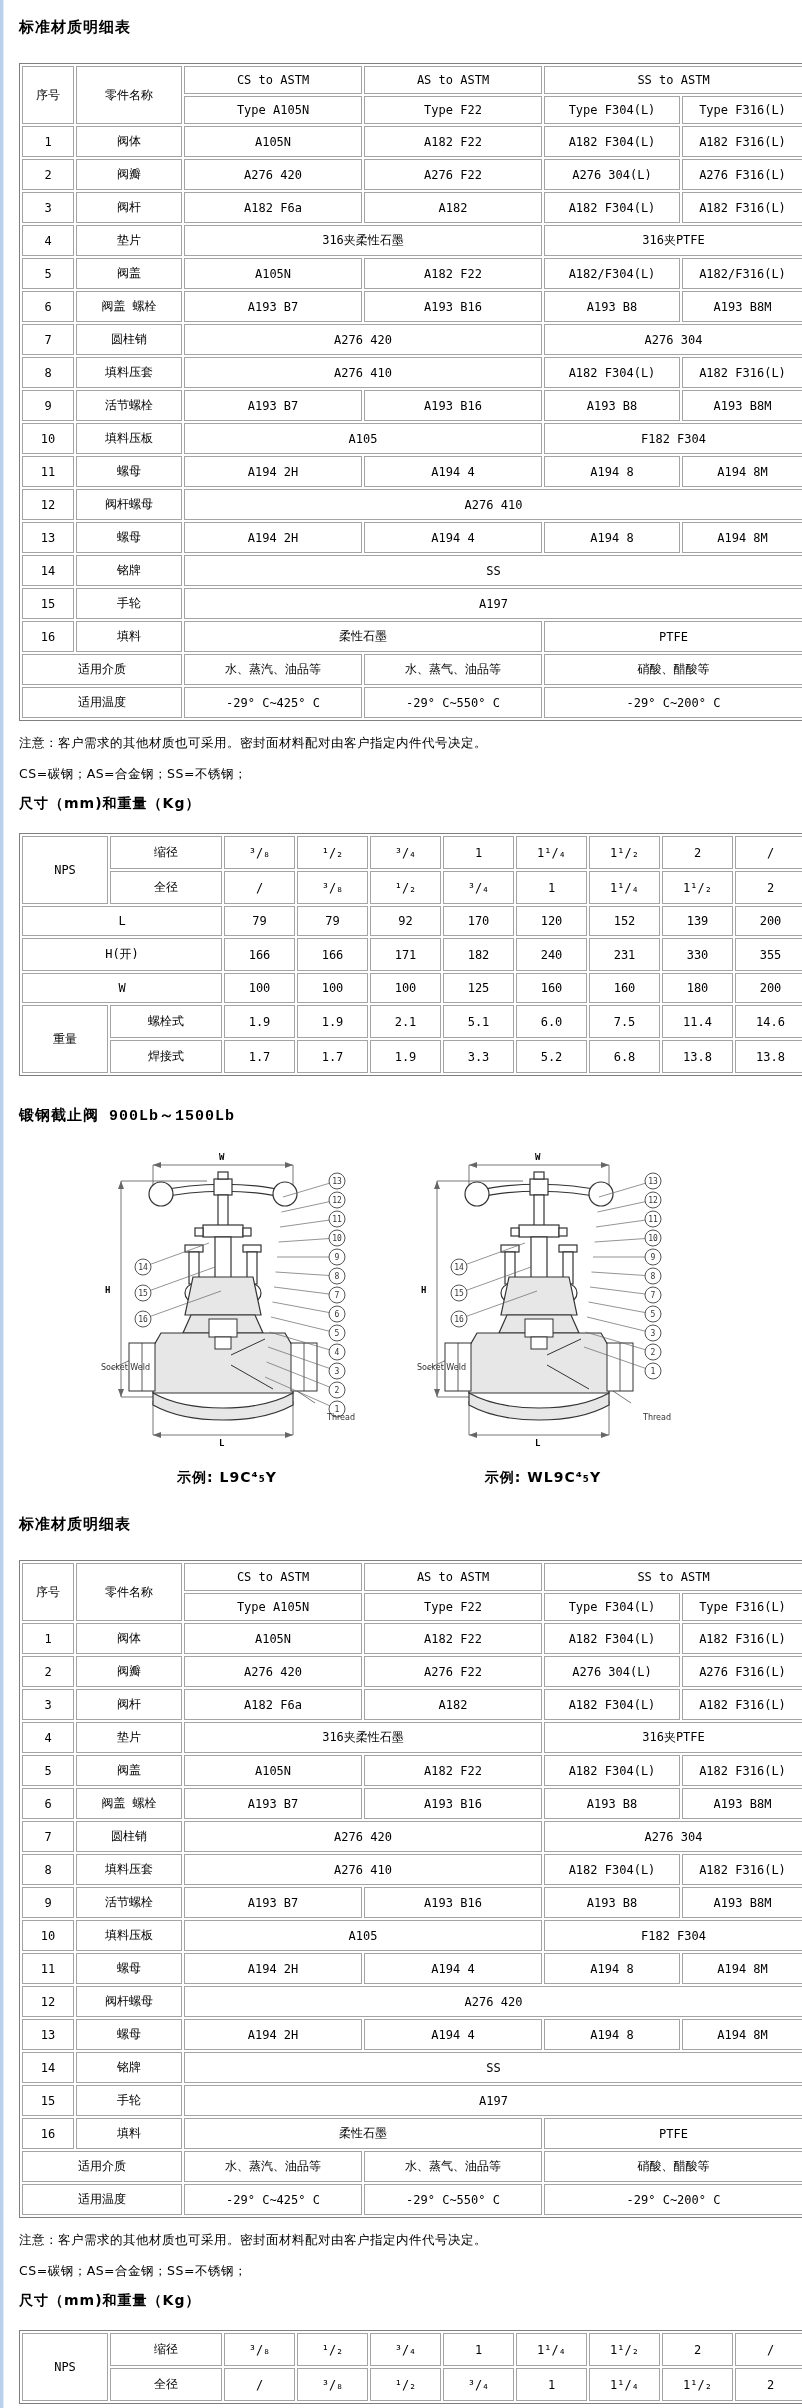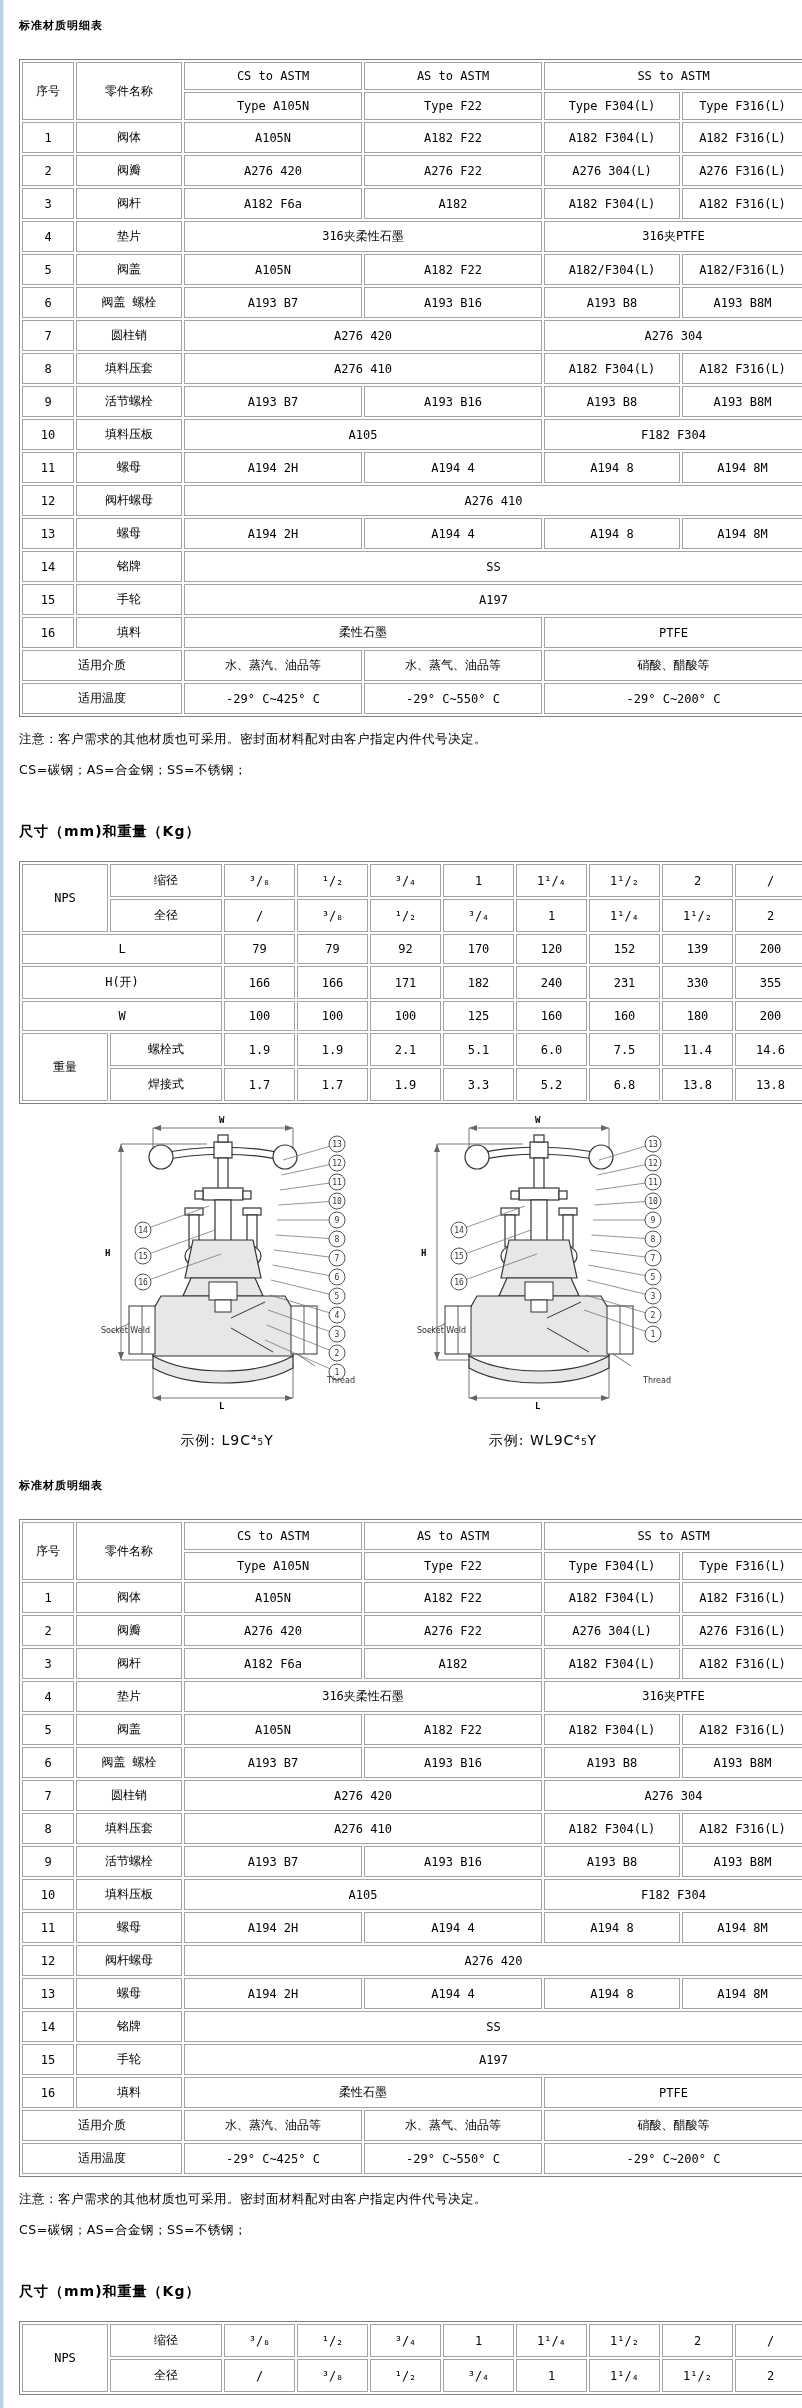--- a/index.html
+++ b/index.html
@@ -9,24 +9,24 @@
     color:#000;
     font-family:"DejaVu Sans","Liberation Sans",sans-serif;
   }
   .left-strip{
     position:absolute;left:0;top:0;bottom:0;width:3px;
     background:#b9d0ea;border-right:1px solid #e3edf8;
   }
   .content{padding:18px 12px 14px 19px;}
 
   h1.sec-title{
-    font-size:11px;font-weight:bold;margin:0 0 26px 0;letter-spacing:1px;font-family:Liberation Mono, monospace;
+    font-size:15px;font-weight:bold;margin:0 0 26px 0;letter-spacing:1px;font-family:Liberation Mono, monospace;
   }
   h2.dim-title{
-    font-size:14px;font-weight:bold;margin:44px 0 20px 0;letter-spacing:1px;
+    font-size:14px;font-weight:bold;margin:12px 0 20px 0;letter-spacing:1px;
   }
   p.note{
     font-size:12.5px;margin:14px 0 10px 0;letter-spacing:0.5px;
   }
 
   table.grid{
     border-collapse:separate;border-spacing:2px;
     border:1px solid #7f7f7f;background:#fff;
     width:771px;table-layout:fixed;
   }
@@ -53,21 +53,21 @@
   .dim-w{left:122px;top:1px;}
   .dim-h{left:8px;top:134px;}
   .dim-l{left:122px;top:287px;}
   .io-label{
     position:absolute;font-size:8px;color:#333;
     font-family:"DejaVu Sans","Liberation Sans",sans-serif;
   }
   .sw-label{left:4px;top:212px;}
   .th-label{right:2px;top:262px;}
   figcaption.fig-caption{
-    text-align:center;font-size:14px;font-weight:normal;margin-top:8px;letter-spacing:1px;
+    text-align:center;font-size:14px;font-weight:bold;margin-top:8px;letter-spacing:1px;
   }
 </style>
 </head>
 <body>
 
 <div class="left-strip"></div>
 
 <div class="content">
 
   <h1 class="sec-title">标准材质明细表</h1>
@@ -314,20 +314,21 @@
           <td>1.9</td>
           <td>3.3</td>
           <td>5.2</td>
           <td>6.8</td>
           <td>13.8</td>
           <td>13.8</td>
         </tr>
       </tbody>
   </table>
 
+  <h1 class="sec-title" style="margin-top:30px">锻钢截止阀 900Lb～1500Lb</h1>
 
   <div class="diagrams">
 
     <figure class="valve-fig">
       <div class="fig-stage">
         <div class="valve-base">
   <svg viewBox="0 0 260 310" width="260" height="310" xmlns="http://www.w3.org/2000/svg">
 
     <g stroke="#666" fill="none" stroke-width="0.9">
       <line x1="56" y1="14" x2="196" y2="14"></line>

